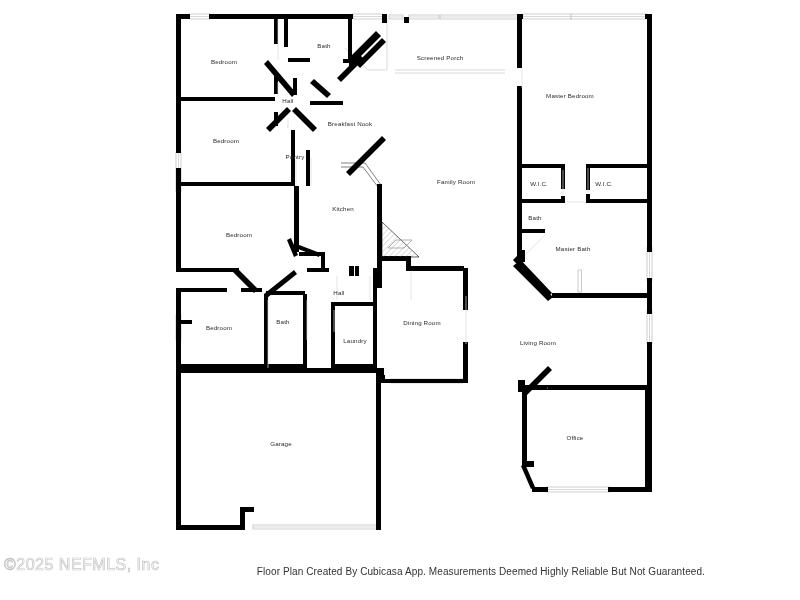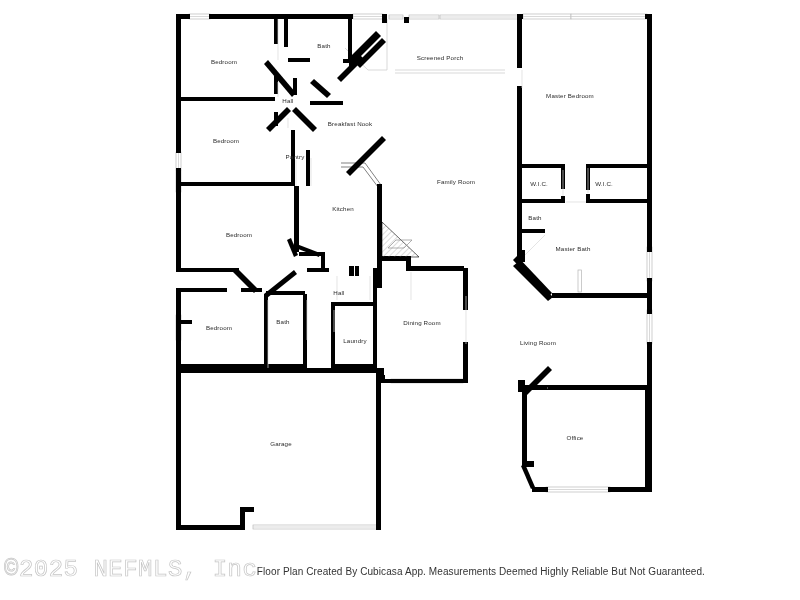--- a/index.html
+++ b/index.html
@@ -74,22 +74,22 @@
     text-align: right;
     font-family: "Liberation Sans", sans-serif;
     font-size: 10px;
     color: #333333;
     letter-spacing: 0.1px;
   }
   #mls-watermark {
     position: absolute;
     left: 4px;
     top: 556px;
-    font-family: Liberation Mono, monospace;
-    font-size: 24px;
+    font-family: Liberation Sans, sans-serif;
+    font-size: 16px;
     letter-spacing: 0.5px;
     color: transparent;
     -webkit-text-stroke: 0.7px #c2c2c2;
     opacity: 0.95;
     white-space: nowrap;
     user-select: none;
   }
 </style>
 </head>
 <body>

